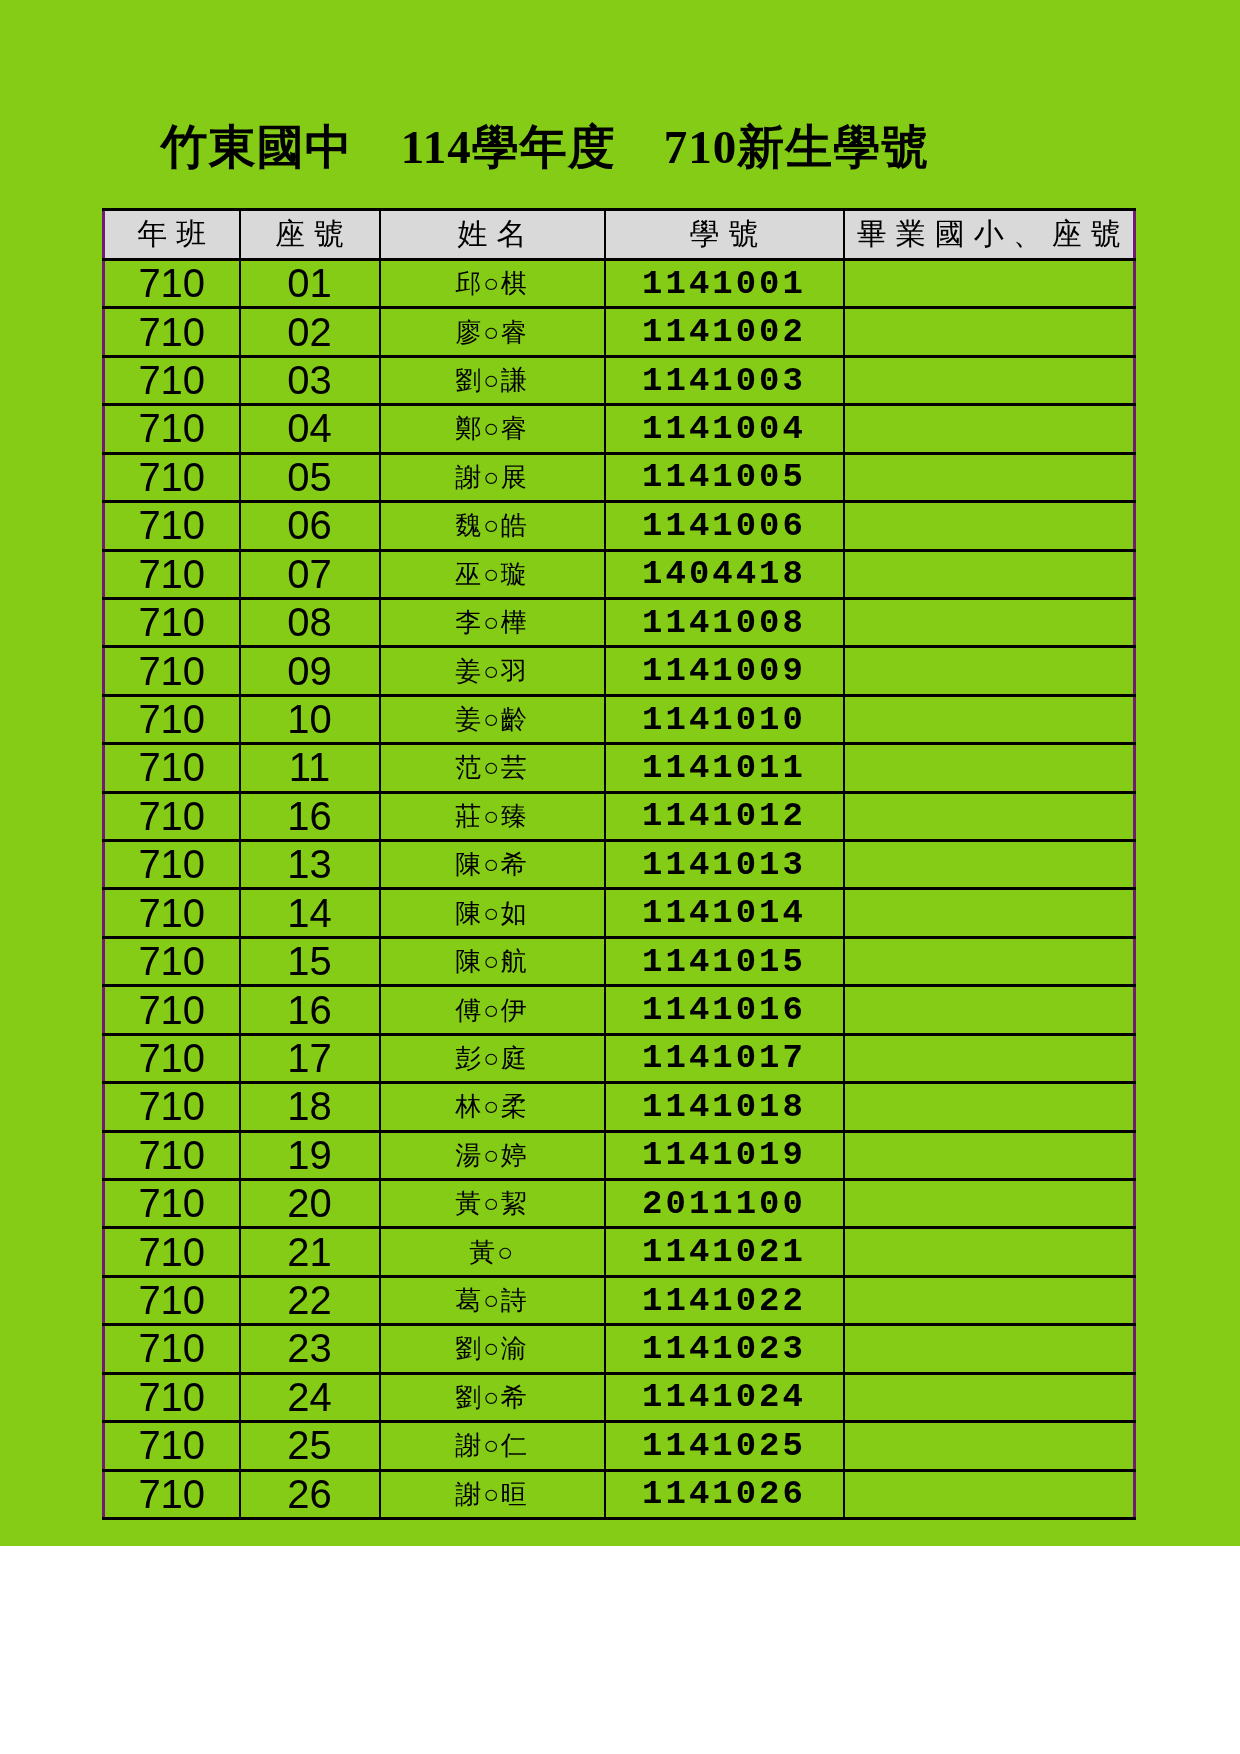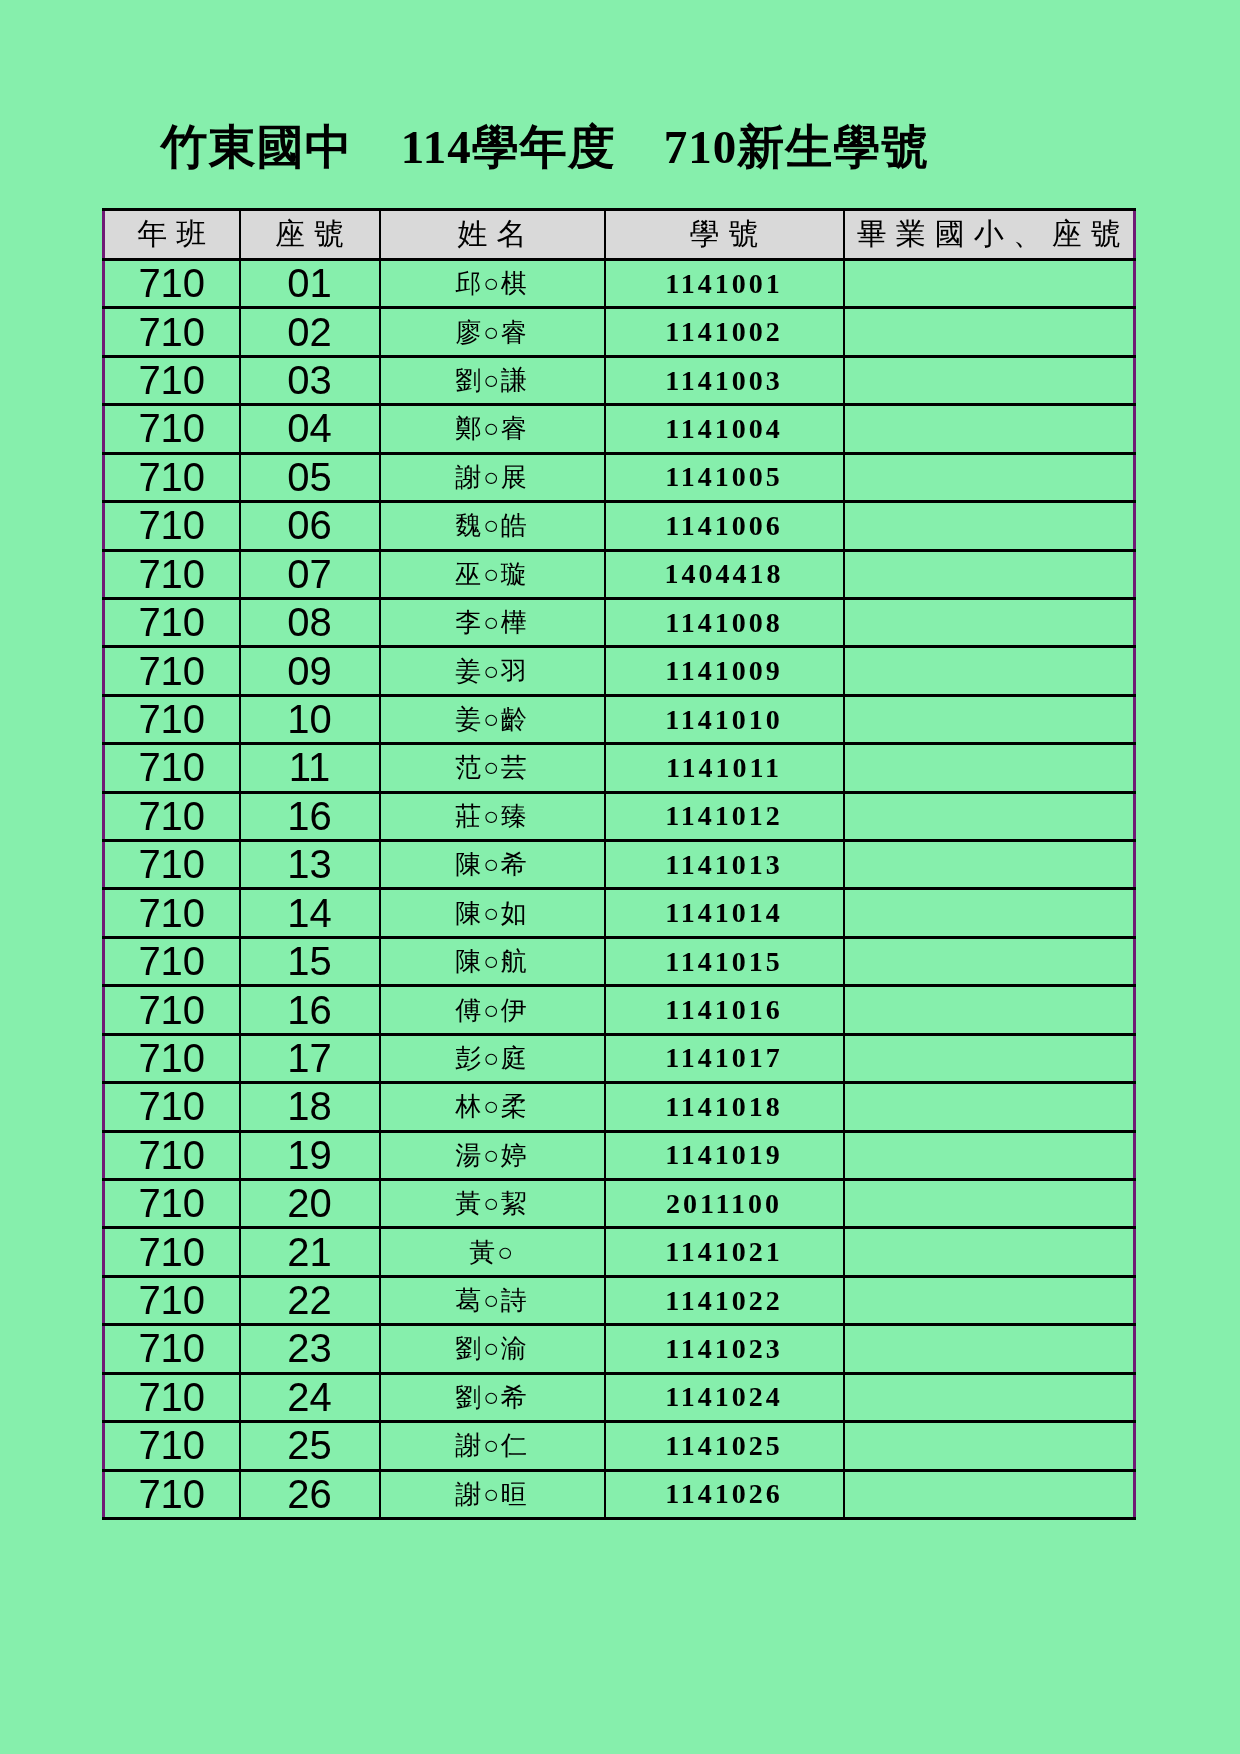--- a/index.html
+++ b/index.html
@@ -1,21 +1,21 @@
 <!DOCTYPE html>
 <html><head>
 <meta charset="utf-8">
 <style>
   * { margin: 0; padding: 0; box-sizing: border-box; }
   html, body { background: #ffffff; }
   .page {
     position: relative;
     width: 1240px;
-    height: 1754px;
-    background: #86efac;
+    height: 1546px;
+    background: #84cc16;
     font-family: "Liberation Serif", "DejaVu Serif", serif;
     color: #000000;
     overflow: hidden;
   }
   .title {
     position: absolute;
     top: 122px;
     left: 0;
     width: 1090px;
     text-align: center;
@@ -53,24 +53,24 @@
   }
   td.cell-class, td.cell-seat {
     font-size: 40px;
     font-family: Liberation Sans, sans-serif;
   }
   td.cell-name {
     font-size: 26px;
     letter-spacing: 2px;
   }
   td.cell-student-id {
-    font-size: 28px;
+    font-size: 34px;
     font-weight: bold;
     letter-spacing: 3px;
-    font-family: Liberation Serif, serif;
+    font-family: Liberation Mono, monospace;
   }
   td.cell-elementary { font-size: 28px; }
 </style>
 </head>
 <body>
 
 <div class="page">
   <h1 class="title">竹東國中　114學年度　710新生學號</h1>
 
   <table class="roster">

